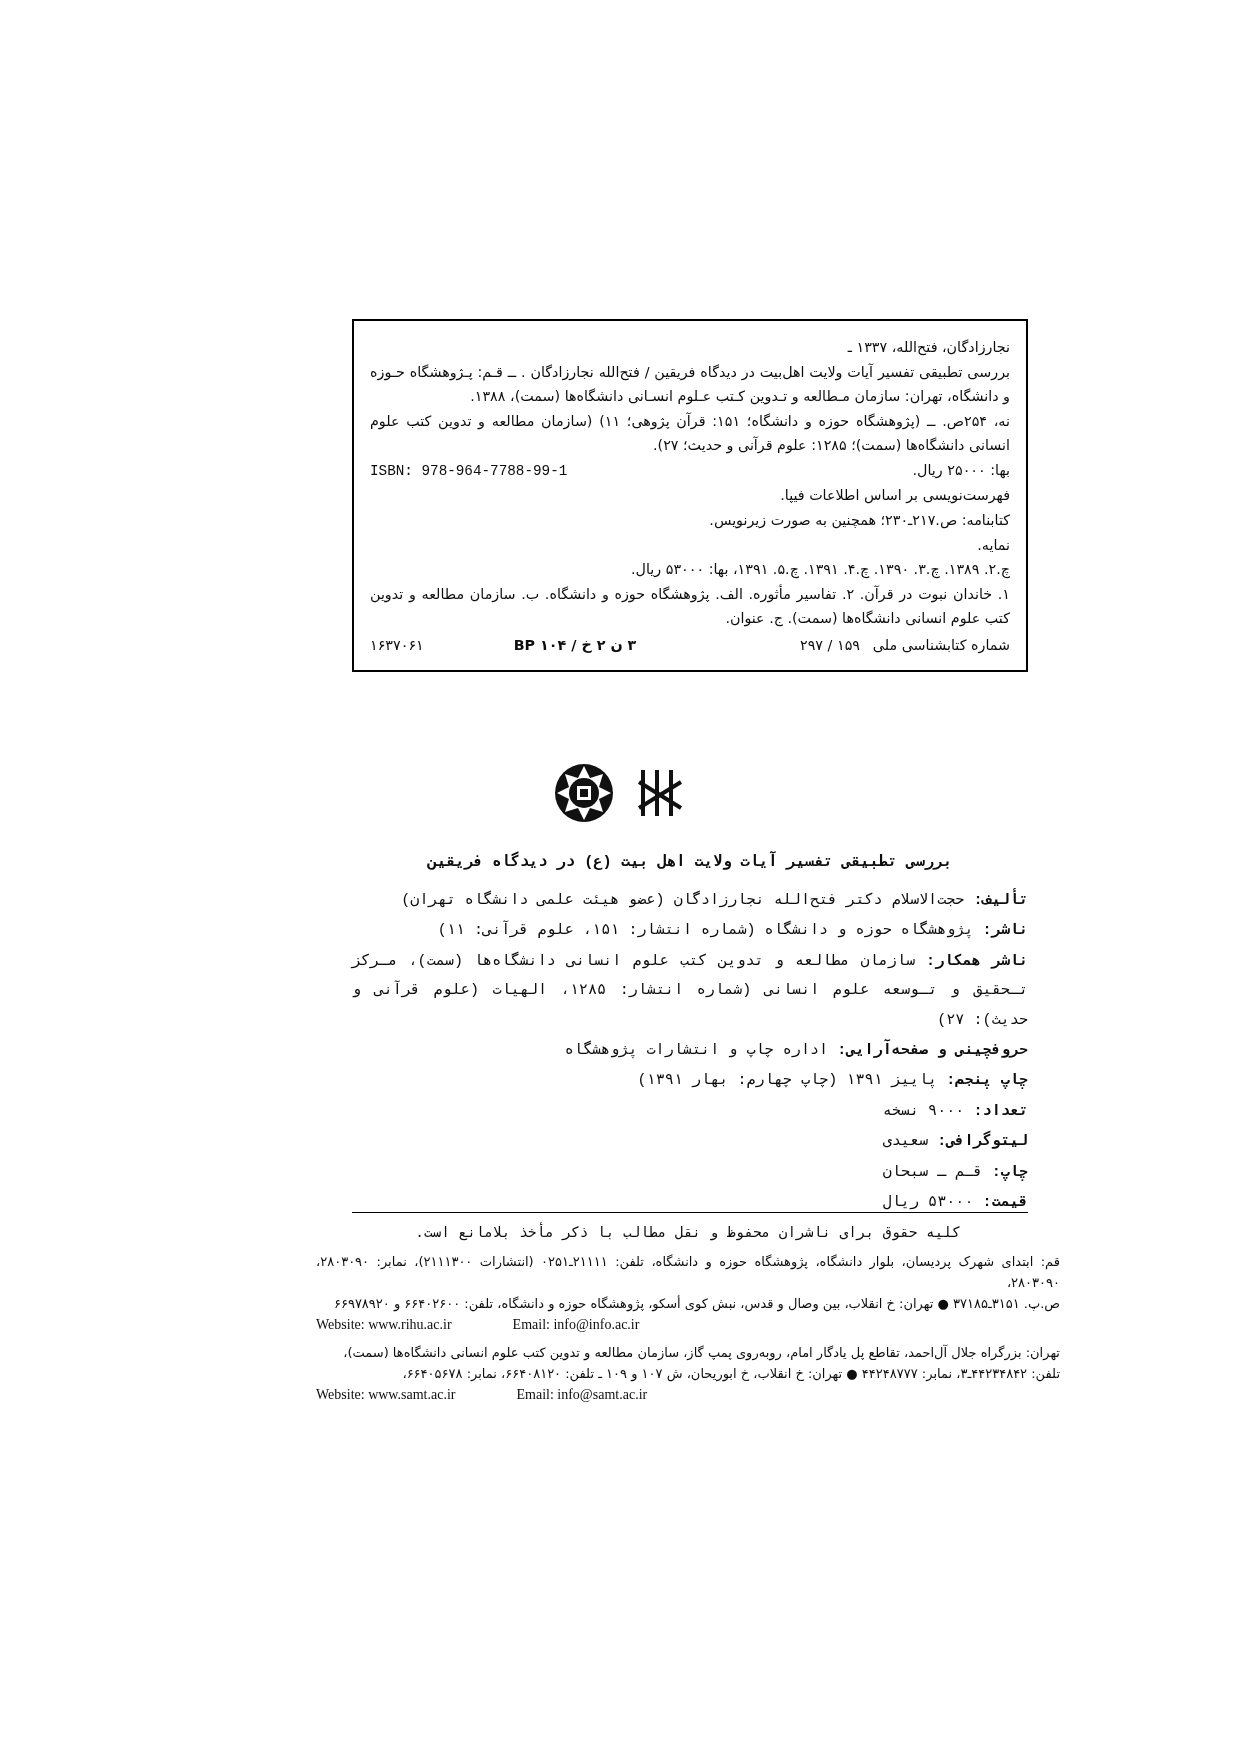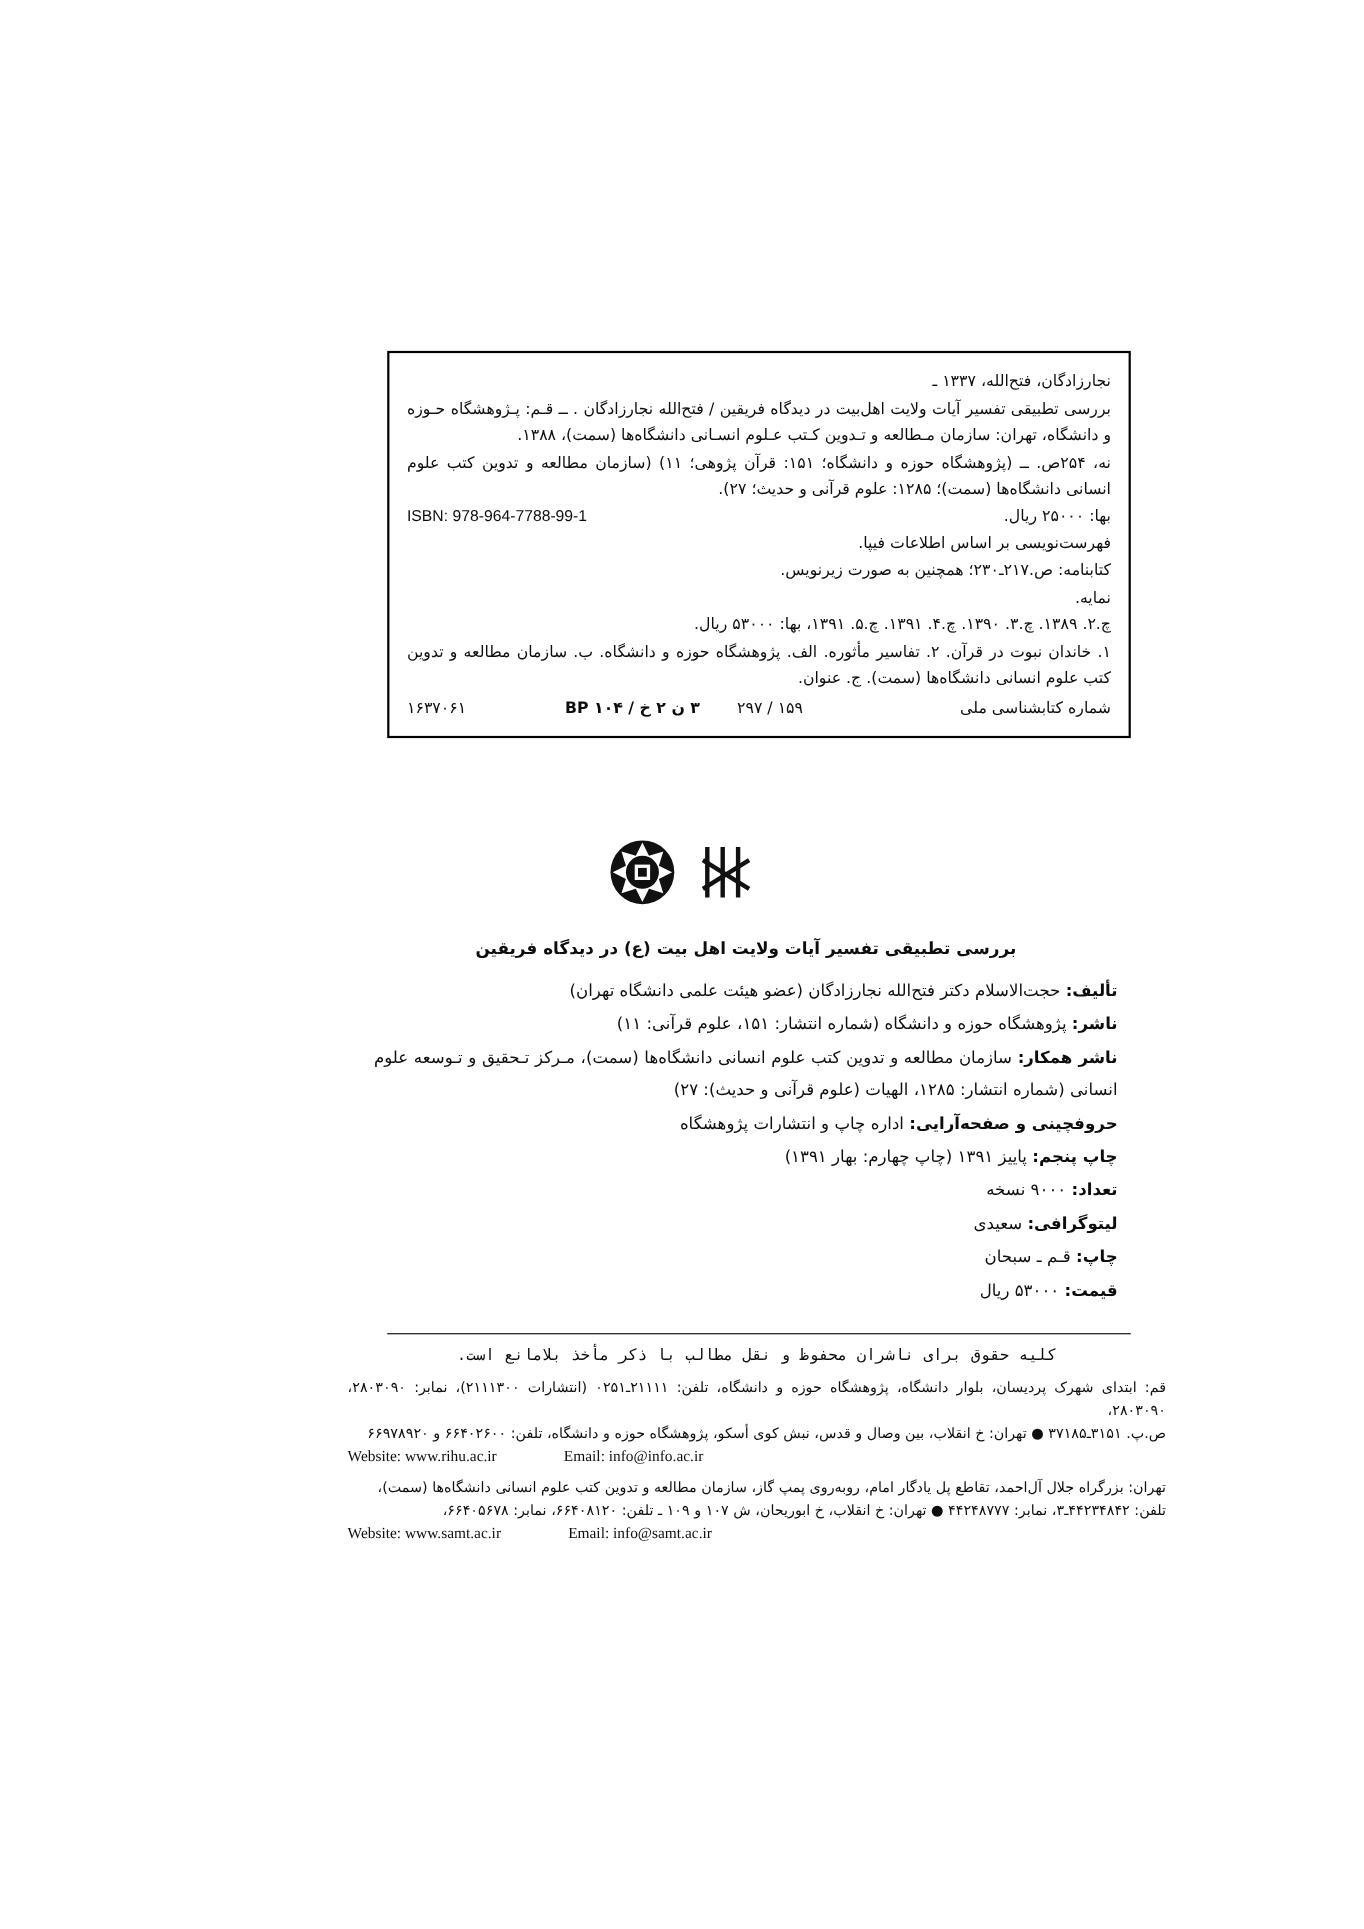--- a/index.html
+++ b/index.html
@@ -46,27 +46,27 @@
     align-items: baseline;
   }
   .cc-row {
     display: flex;
     direction: rtl;
     justify-content: space-between;
     align-items: baseline;
     margin-top: 2px;
   }
   .cc-row .c1 { min-width: 150px; text-align: right; }
-  .cc-row .c2 { text-align: left; flex: 1; }
+  .cc-row .c2 { text-align: right; flex: 1; }
   .cc-row .c3 { text-align: center; flex: 1; font-weight: bold; }
   .cc-row .c4 { text-align: left; min-width: 110px; }
   .mono-ltr {
     direction: ltr;
     unicode-bidi: embed;
-    font-family: Liberation Sans, sans-serif;
+    font-family: Liberation Mono, monospace;
   }
 
   
   .logos {
     position: absolute;
     top: 742px;
     left: 0;
     width: 1240px;
     height: 70px;
     display: flex;
@@ -74,26 +74,27 @@
     align-items: center;
     gap: 22px;
   }
   .logo-star { width: 62px; height: 62px; }
   .logo-samt { width: 50px; height: 62px; }
 
   
   .colophon {
     position: absolute;
     top: 832px;
-    right: 224px;
+    right: 212px;
     width: 676px;
     direction: rtl;
     text-align: right;
     font-size: 15.1px;
     line-height: 1.95;
+    font-family: Liberation Mono, monospace;
   }
   .colophon .title-line {
     font-weight: bold;
     text-align: center;
     margin-bottom: 8px;
     font-size: 15.3px;
   }
   .colophon .row {
     margin: 1px 0;
     text-align: justify;

